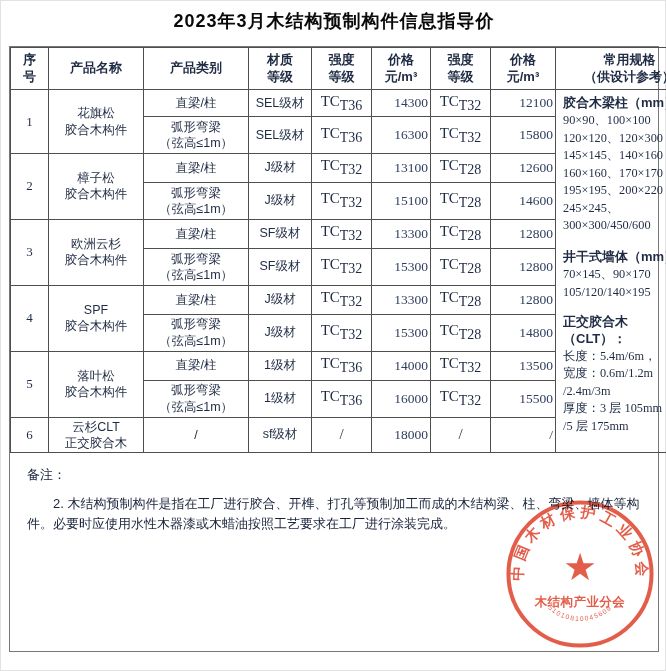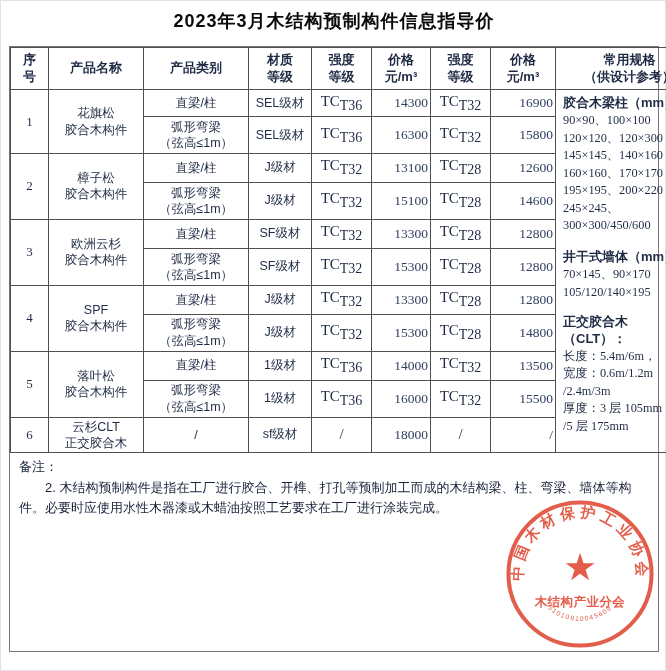--- a/index.html
+++ b/index.html
@@ -34,21 +34,21 @@
   td.cell-price{font-family:"Liberation Serif",serif;font-size:13.5px;color:#31405f;text-align:right;}
   td.cell-spec{
     text-align:left;vertical-align:top;padding:4px 5px 4px 7px;line-height:1.42;
   }
   .spec-sec{margin-bottom:13px;}
   .spec-head{font-weight:bold;font-size:13px;white-space:pre-line;}
   .spec-body{font-size:12.3px;white-space:pre-line;font-family:"Liberation Serif","Liberation Sans",serif;}
   .notes{
     padding:4px 9px 0 9px;font-size:13px;line-height:1.58;color:#18233a;position:relative;
   }
-  .notes p{margin:0;}
+  .notes p{margin:8px;}
   .notes .item{text-indent:2em;}
   .notes b{color:#0d1526;}
   .seal{
     position:absolute;left:504px;top:498px;width:152px;height:152px;
     opacity:0.82;mix-blend-mode:multiply;pointer-events:none;
   }
 </style>
 </head>
 <body>
 
@@ -80,21 +80,21 @@
 
     <tr class="r-s">
       <td class="cell-no" rowspan="2">1</td>
       <td class="pre" rowspan="2">花旗松
 胶合木构件</td>
       <td class="pre">直梁/柱</td>
       <td>SEL级材</td>
       <td class="cell-strength"><span>TC</span><sub>T36</sub></td>
       <td class="cell-price">14300</td>
       <td class="cell-strength"><span>TC</span><sub>T32</sub></td>
-      <td class="cell-price">16900</td>
+      <td class="cell-price">12100</td>
       <td class="cell-spec" rowspan="12">
         <div class="spec-sec">
           <div class="spec-head">胶合木梁柱（mm）：</div>
           <div class="spec-body">90×90、100×100
 120×120、120×300
 145×145、140×160
 160×160、170×170
 195×195、200×220
 245×245、
 300×300/450/600</div>

